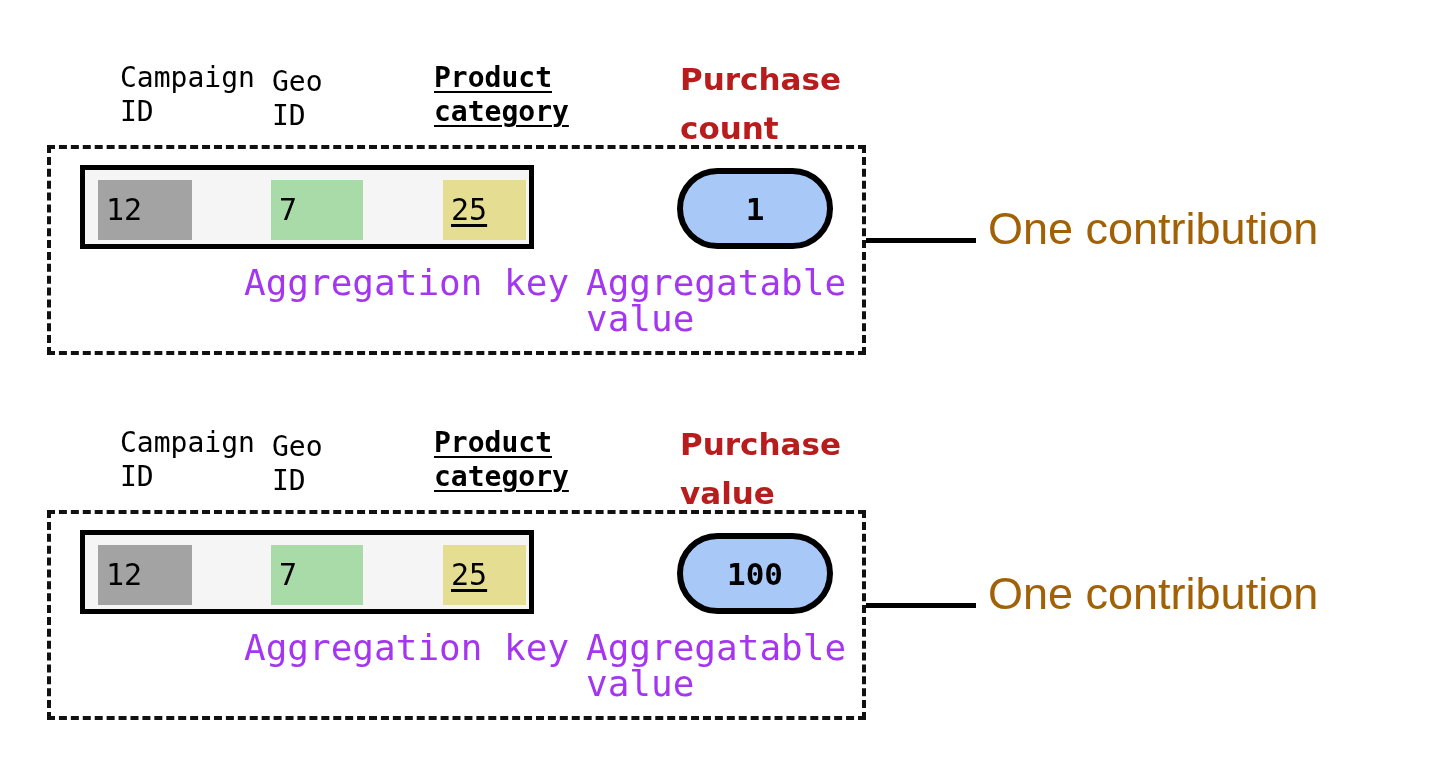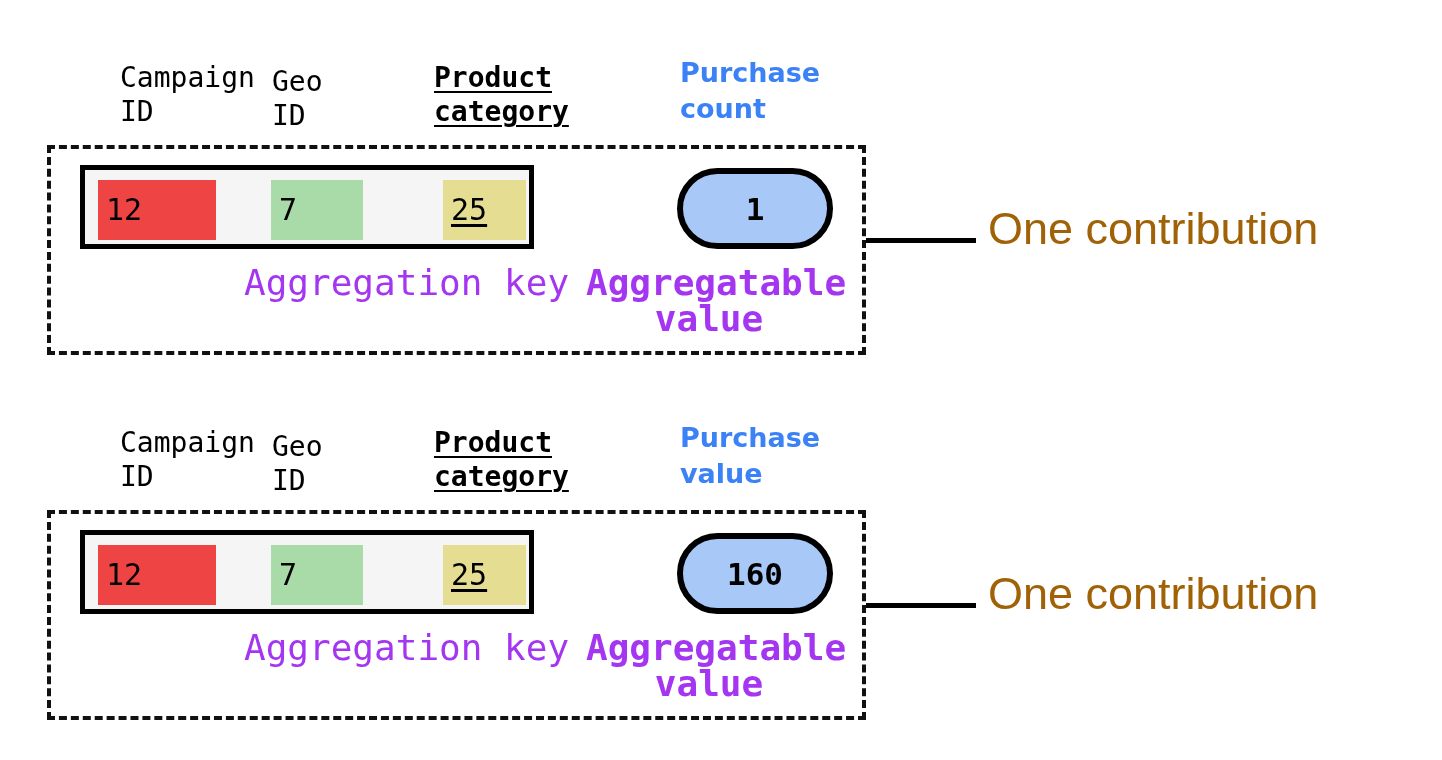--- a/index.html
+++ b/index.html
@@ -50,23 +50,23 @@
   .hdr-campaign { left: 100px; top: 6px; margin-left: 20px; }
   .hdr-geo      { left: 272px; top: 10px; }
   .hdr-product  { left: 434px; top: 6px; text-decoration: underline; text-underline-offset: 4px; text-decoration-thickness: 2px; font-weight: bold; }
 
   .hdr-purchase {
     position: absolute;
     left: 680px;
     top: 0px;
     font-family: "DejaVu Sans", sans-serif;
     font-weight: bold;
-    font-size: 27px;
-    line-height: 36px;
-    color: #3b82f6;
+    font-size: 31px;
+    line-height: 49px;
+    color: #b91c1c;
     white-space: pre;
   }
 
   
   .dashed-box {
     position: absolute;
     left: 47px;
     top: 145px;
     width: 819px;
     height: 210px;
@@ -95,21 +95,21 @@
     box-sizing: border-box;
     padding-left: 8px;
   }
   .cell span {
     font-family: "DejaVu Sans Mono", monospace;
     font-size: 30px;
     line-height: 34px;
     color: #000000;
     white-space: pre;
   }
-  .cell-campaign { left: 13px;  width: 118px; background: #ef4444; }
+  .cell-campaign { left: 13px;  width: 94px; background: #a3a3a3; }
   .cell-geo      { left: 186px; width: 92px; background: #a8dba8; }
   .cell-product  { left: 358px; width: 83px; background: #e5dd92; align-items: center; }
   .cell-product span {
     text-decoration: underline;
     text-underline-offset: 4px;
     text-decoration-thickness: 3px;
   }
 
   
   .value-pill {
@@ -145,22 +145,21 @@
     white-space: pre;
   }
   .annot-key {
     left: 244px;
     top: 265px;
   }
   .annot-value {
     left: 586px;
     top: 265px;
     width: 246px;
-    text-align: center;
-    font-weight: bold;
+    text-align: left;
   }
 
   
   .connector {
     position: absolute;
     left: 866px;
     top: 238px;
     width: 110px;
     height: 5px;
     background: #000000;
@@ -241,21 +240,21 @@
       </div>
       <div class="cell cell-geo">
         <span>7</span>
       </div>
       <div class="cell cell-product">
         <span>25</span>
       </div>
     </div>
 
     <div class="value-pill">
-      <span>160</span>
+      <span>100</span>
     </div>
 
     <div class="annot annot-key">Aggregation key</div>
     <div class="annot annot-value">Aggregatable
 value</div>
 
     <div class="connector"></div>
     <div class="callout">One contribution</div>
   </div>
 

